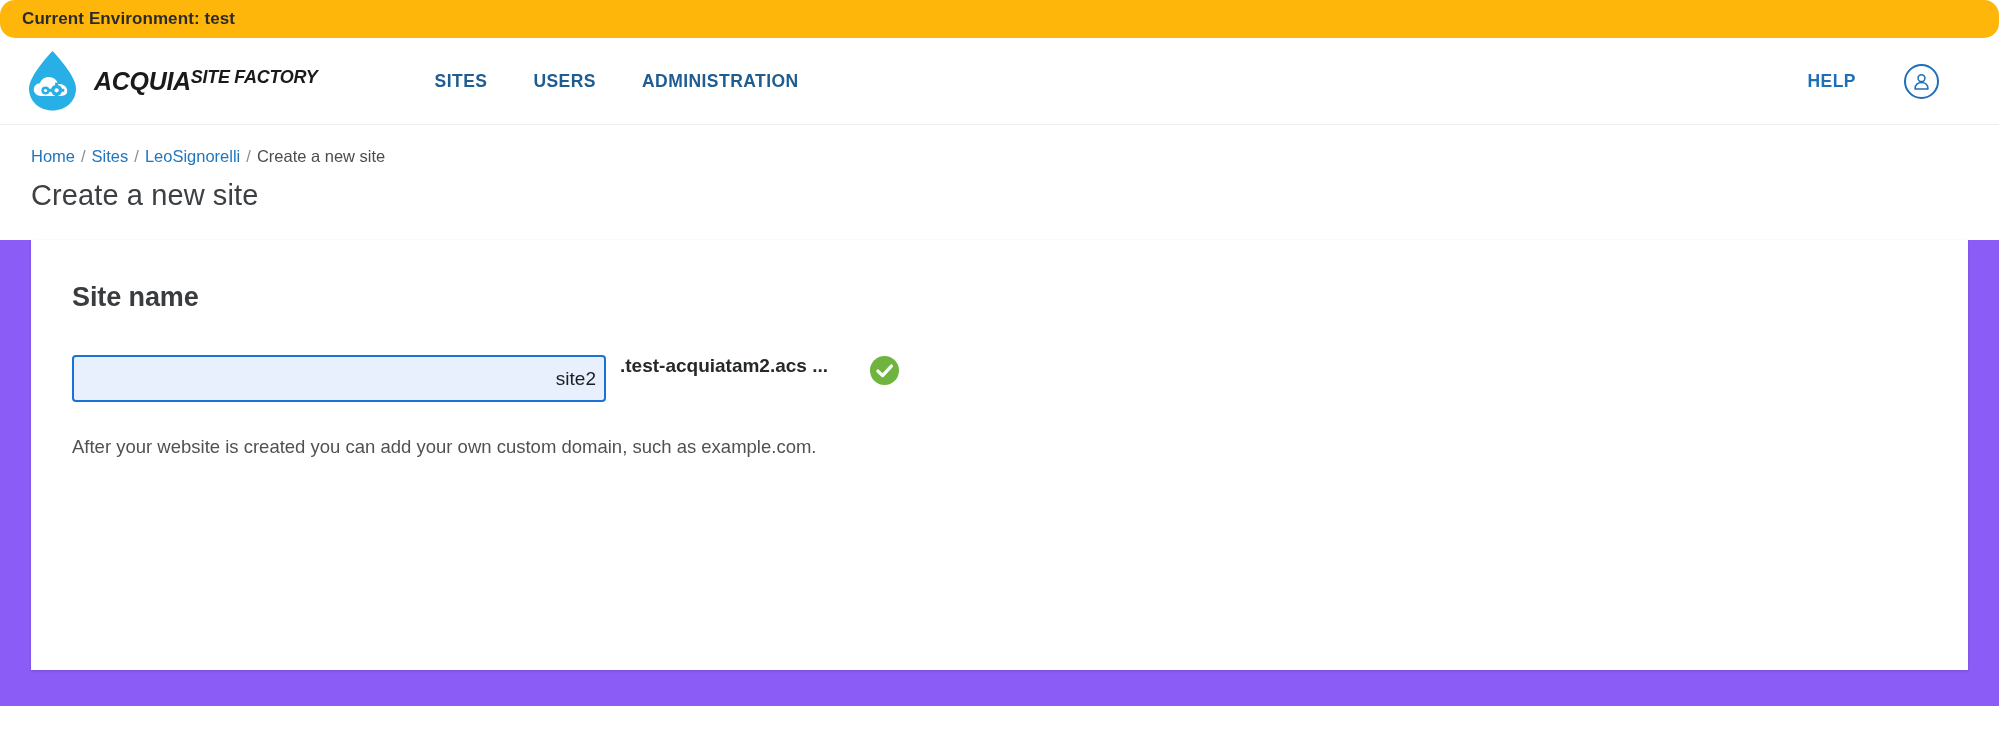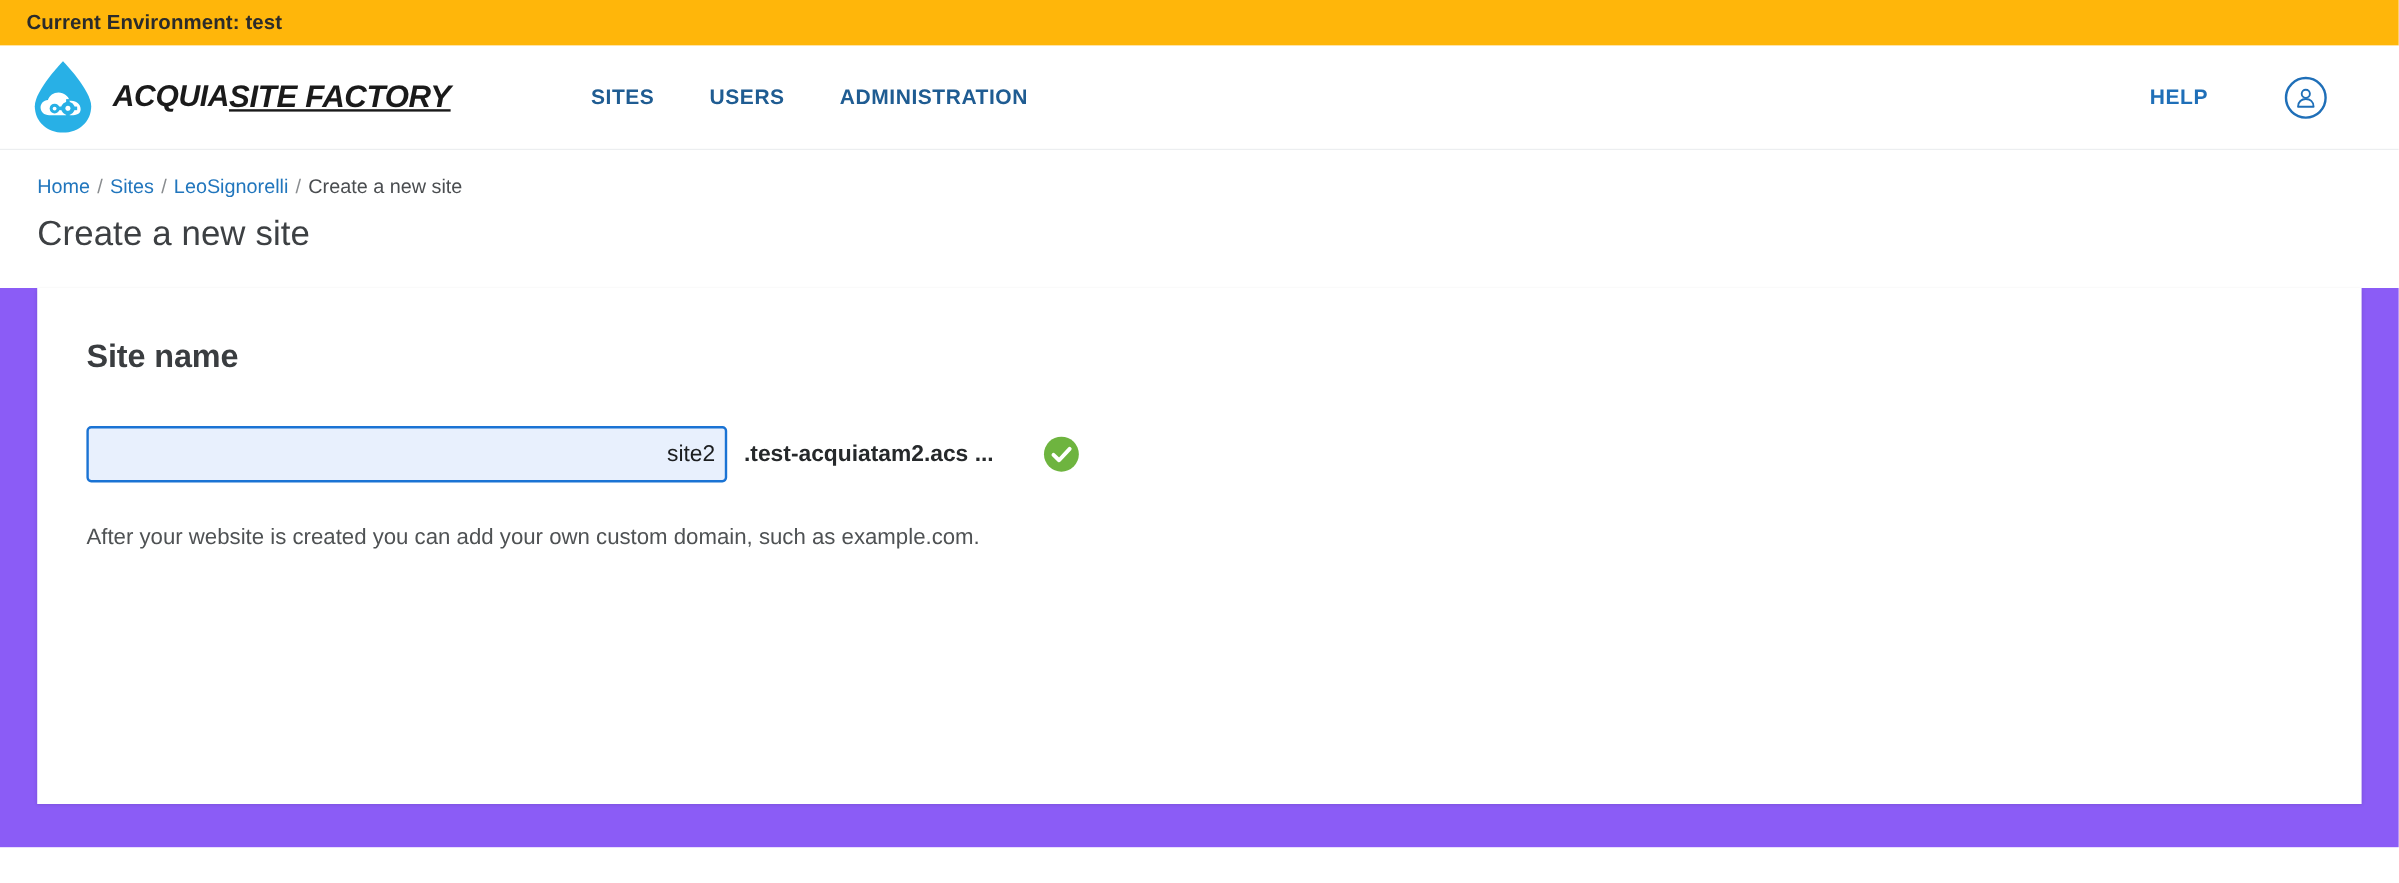--- a/index.html
+++ b/index.html
@@ -12,20 +12,21 @@
     overflow: hidden;
   }
 
   
   .env-banner {
     height: 38px;
     background: #ffb60a;
     display: flex;
     align-items: center;
     padding: 0 22px;
+    border-radius: 15px;
   }
   .env-banner-text {
     font-size: 17px;
     font-weight: bold;
     color: #2b2b2b;
     letter-spacing: 0.1px;
   }
 
   
   .masthead {
@@ -54,21 +55,21 @@
     justify-content: center;
     line-height: 1.04;
   }
   .brand-line1, .brand-line2 {
     font-weight: bold;
     font-style: italic;
     color: #1a1a1a;
     letter-spacing: -0.3px;
   }
   .brand-line1 { font-size: 25px; }
-  .brand-line2 { font-size: 26px; text-decoration: underline; }
+  .brand-line2 { font-size: 18px; }
 
   .main-nav {
     display: flex;
     align-items: center;
     gap: 0;
     margin-left: 94px;
   }
   .nav-link {
     font-size: 17.5px;
     font-weight: bold;
@@ -77,21 +78,21 @@
     text-decoration: none;
     padding: 10px 23px;
     cursor: pointer;
     white-space: nowrap;
   }
 
   .masthead-right {
     margin-left: auto;
     display: flex;
     align-items: center;
-    gap: 64px;
+    gap: 48px;
     padding-right: 36px;
   }
   .help-link {
     font-size: 17.5px;
     font-weight: bold;
     color: #1f6fb8;
     letter-spacing: 0.45px;
     text-decoration: none;
     cursor: pointer;
   }
@@ -162,21 +163,21 @@
 
   .field-label {
     font-size: 16.5px;
     font-weight: bold;
     color: #2f3234;
     margin-bottom: 9px;
   }
 
   .url-row {
     display: flex;
-    align-items: center;
+    align-items: flex-start;
     gap: 0;
   }
   .url-input {
     width: 534px;
     height: 47px;
     border: 2px solid #1a73d4;
     border-radius: 4px;
     background: #e8f0fd;
     font-family: "Liberation Sans", sans-serif;
     font-size: 19px;

